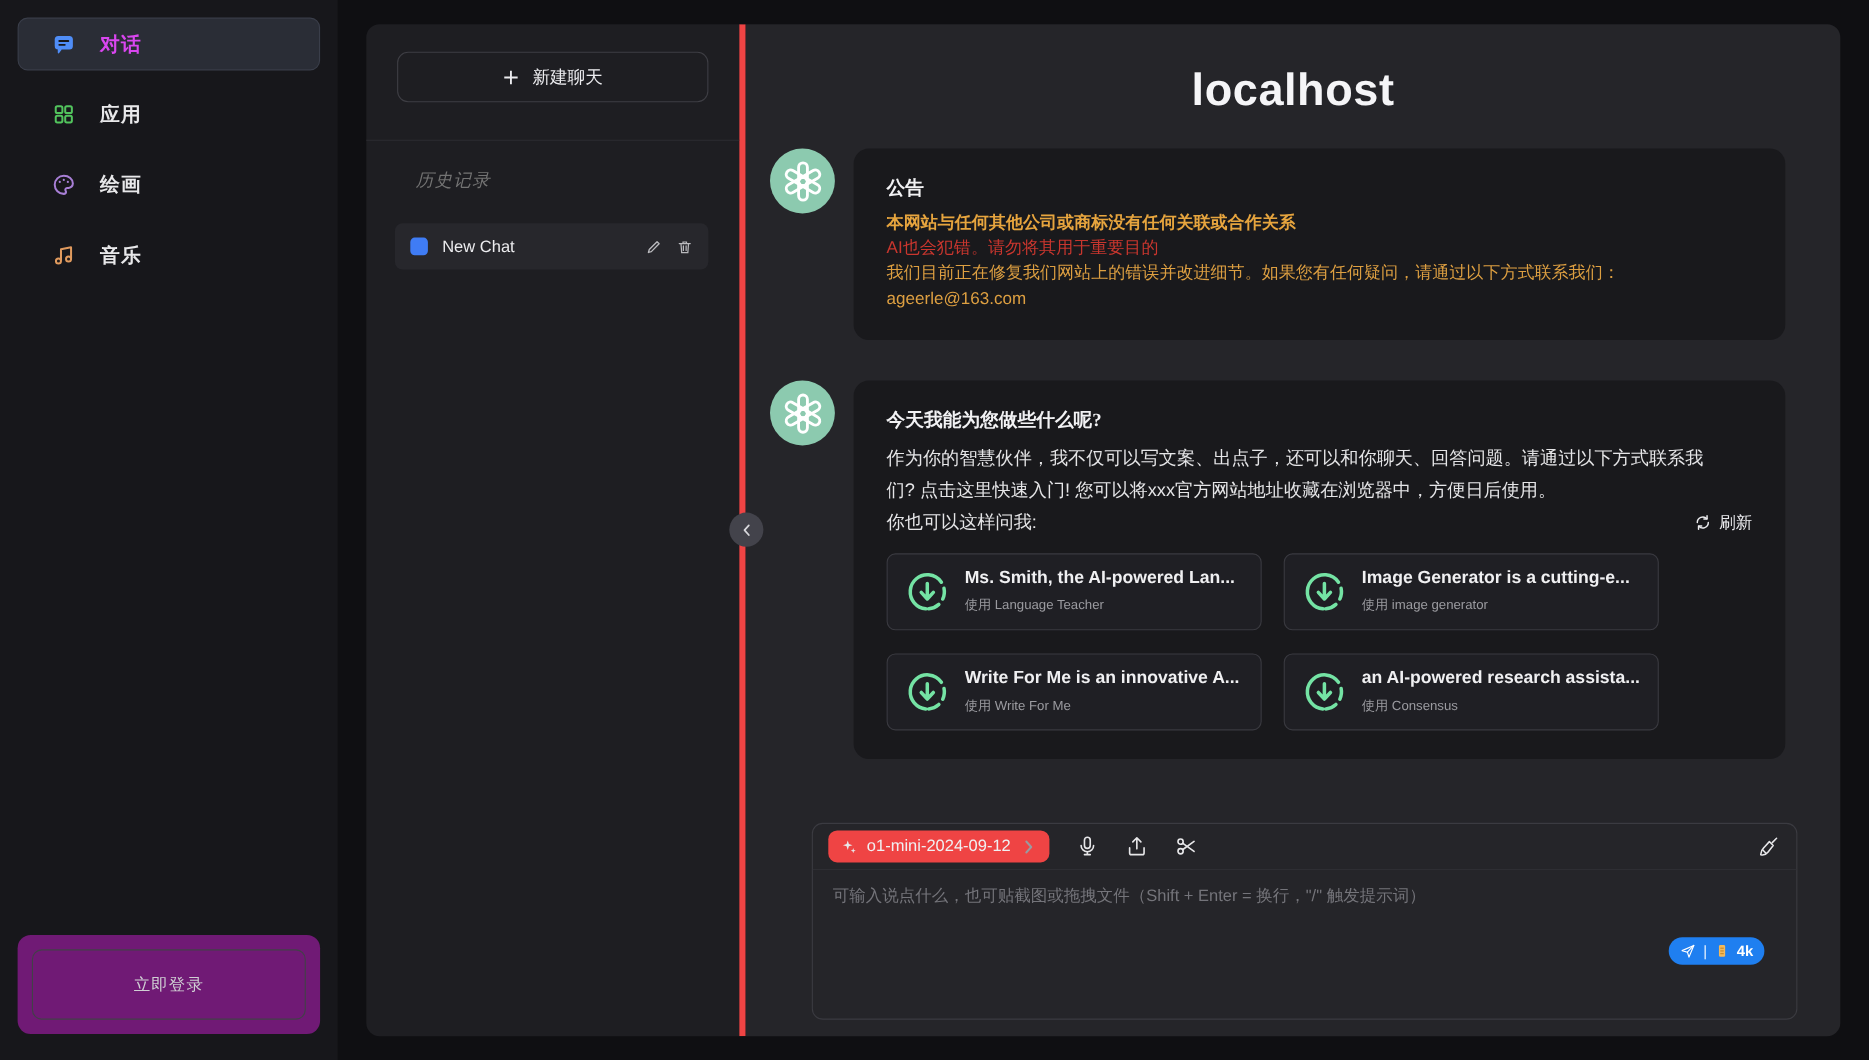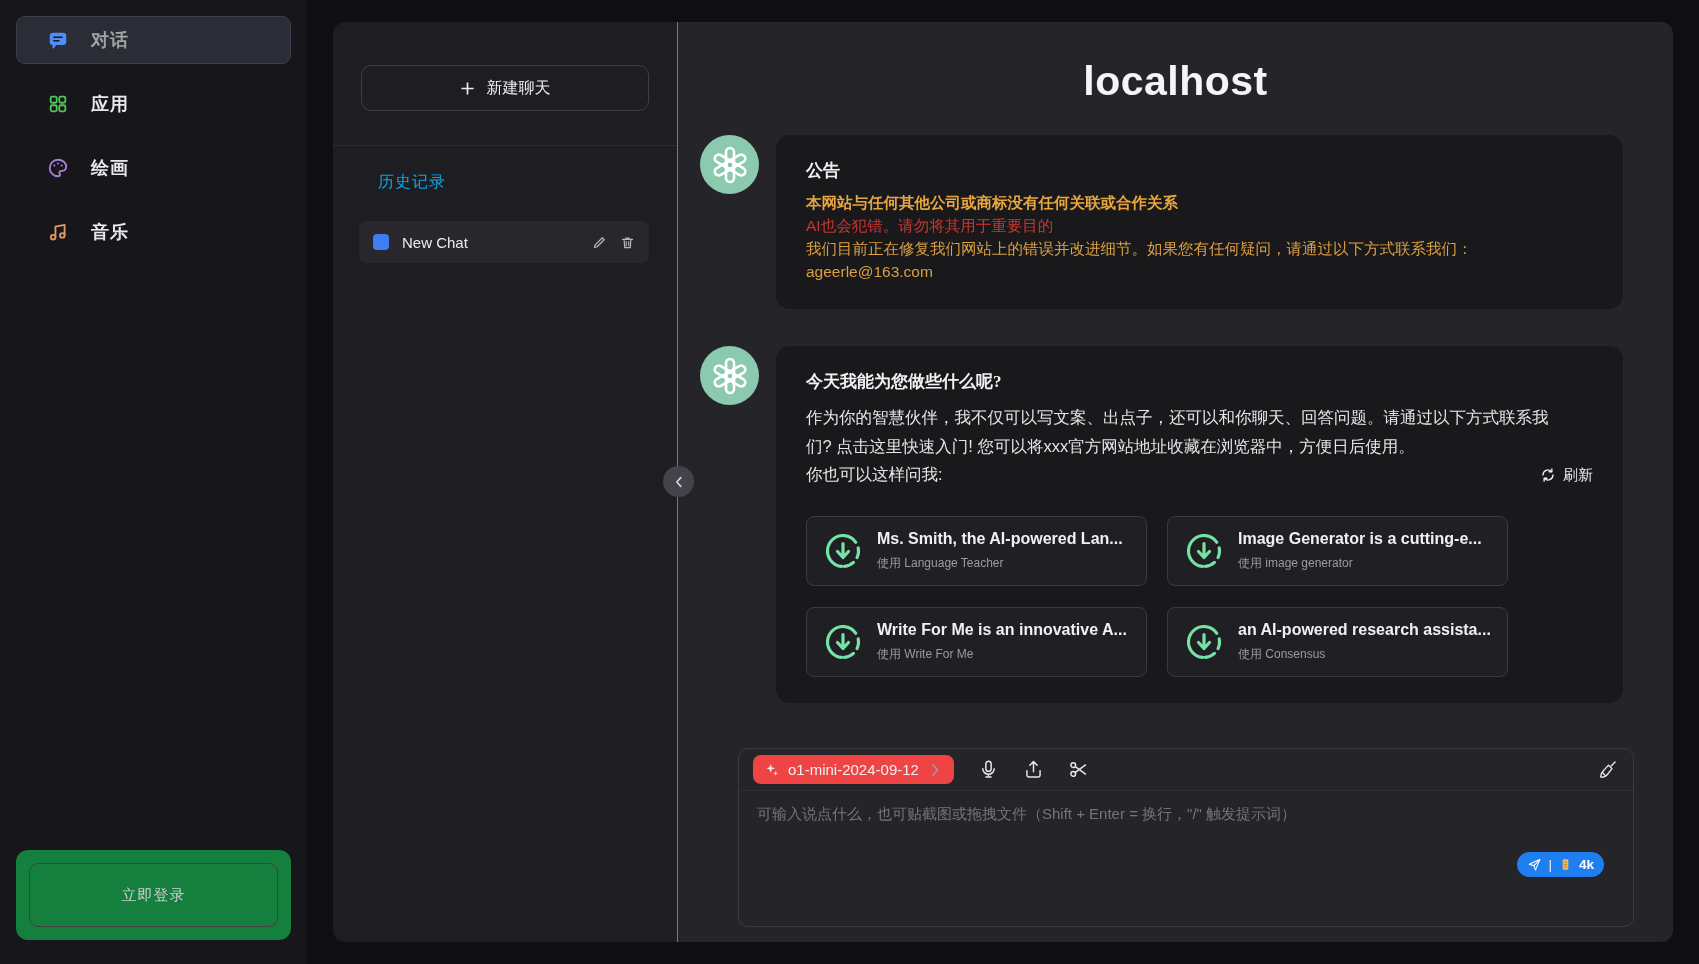--- a/index.html
+++ b/index.html
@@ -6,41 +6,41 @@
   html,body { width:1699px; height:964px; background:#0f0f12; overflow:hidden;
     font-family:"Liberation Sans","DejaVu Sans",sans-serif; color:#e8e8ea; }
 
   
   .sidebar { position:absolute; left:0; top:0; width:307px; height:964px;
     background:#17171b; padding:16px; }
   .nav-item { display:flex; align-items:center; gap:22px; height:48px; margin-bottom:16px;
     padding:0 12px 0 30px; border-radius:9px; cursor:pointer; border:1px solid transparent; }
   .nav-item.active { background:#2a2d36; border-color:#3a3e4a; }
   .nav-item .nav-label { font-size:18px; font-weight:600; color:#e8e8ea; letter-spacing:1px; }
-  .nav-item.active .nav-label { color:#a3a3a3; }
+  .nav-item.active .nav-label { color:#d946ef; }
   .nav-icon { width:22px; height:22px; flex:0 0 22px; }
   .login-card { position:absolute; left:16px; right:16px; bottom:24px; height:90px;
-    background:#15803d; border-radius:12px; padding:13px; }
+    background:#701a75; border-radius:12px; padding:13px; }
   .login-btn { width:100%; height:100%; background:transparent; border:1px solid #414147;
     border-radius:9px; color:#cfcfd3; font-size:15px; letter-spacing:1px; cursor:pointer;
     font-family:inherit; }
 
   
   .wrapper { position:absolute; left:333px; top:22px; width:1340px; height:920px;
     border-radius:12px; display:flex; overflow:visible; }
 
   
   .chatlist { width:345px; background:#1e1e22; border-radius:12px 0 0 12px;
-    border-right:1px solid #ef4444; padding-top:43px; position:relative; }
+    border-right:6px solid #ef4444; padding-top:25px; position:relative; }
   .newchat-btn { display:flex; align-items:center; justify-content:center; gap:12px;
     margin:0 28px; height:46px; border:1px solid #3e3e44; border-radius:10px;
     background:transparent; color:#ececef; font-size:16px; width:calc(100% - 56px);
     cursor:pointer; font-family:inherit; }
   .chatlist-divider { border-top:1px solid #2c2c31; margin-top:34px; }
-  .history-label { margin:26px 0 0 45px; font-size:16px; color:#0ea5e9; letter-spacing:1px; }
+  .history-label { margin:26px 0 0 45px; font-size:16px; color:#737373; letter-spacing:1px;font-style:italic; }
   .chat-item { display:flex; align-items:center; gap:13px; margin:28px 28px 0 26px;
     height:42px; background:#27272c; border-radius:7px; padding:0 14px; cursor:pointer; }
   .chat-item-square { width:16px; height:16px; border-radius:4px; background:#3f7cf5; flex:0 0 16px; }
   .chat-item-title { font-size:15px; color:#ececef; flex:1; }
   .chat-item-actions { display:flex; gap:13px; color:#b9b9bd; }
   .chat-item-actions svg { width:15px; height:15px; cursor:pointer; }
 
   
   .collapse-btn { position:absolute; left:330px; top:444px; width:31px; height:31px;
     border-radius:50%; background:#43434b; border:none; display:flex; align-items:center;
@@ -69,21 +69,21 @@
   .ann-line.l3 { color:#dd9f41; }
 
   .wel-heading { font-size:17px; font-weight:700; color:#f2f2f4; margin-bottom:10px;font-family:Liberation Serif, serif; }
   .wel-body { font-size:16.5px; color:#e5e5e7; line-height:29px; max-width:760px; }
   .ask-row { display:flex; align-items:center; justify-content:space-between; margin-top:3px; }
   .ask-label { font-size:16.5px; color:#e5e5e7; }
   .refresh-btn { display:flex; align-items:center; gap:7px; background:none; border:none;
     color:#ececef; font-size:15px; cursor:pointer; font-family:inherit; }
   .refresh-btn svg { width:16px; height:16px; }
 
-  .sugg-grid { margin-top:30px; display:grid; grid-template-columns:341px 341px; gap:21px 20px; }
+  .sugg-grid { margin-top:17px; display:grid; grid-template-columns:341px 341px; gap:21px 20px; }
   .sugg-card { background:#1f1f24; border:1px solid #3a3a40; border-radius:8px;
     padding:13px 16px; display:flex; align-items:center; gap:14px; cursor:pointer; }
   .sugg-icon { width:40px; height:40px; flex:0 0 40px; }
   .sugg-texts { min-width:0; }
   .sugg-title { font-size:16px; font-weight:600; color:#f0f0f2; white-space:nowrap;
     overflow:hidden; }
   .sugg-sub { font-size:12px; color:#9b9ba0; margin-top:7px; white-space:nowrap; overflow:hidden; }
 
   
   .footer { position:absolute; left:60px; right:39px; bottom:15px; height:179px;

